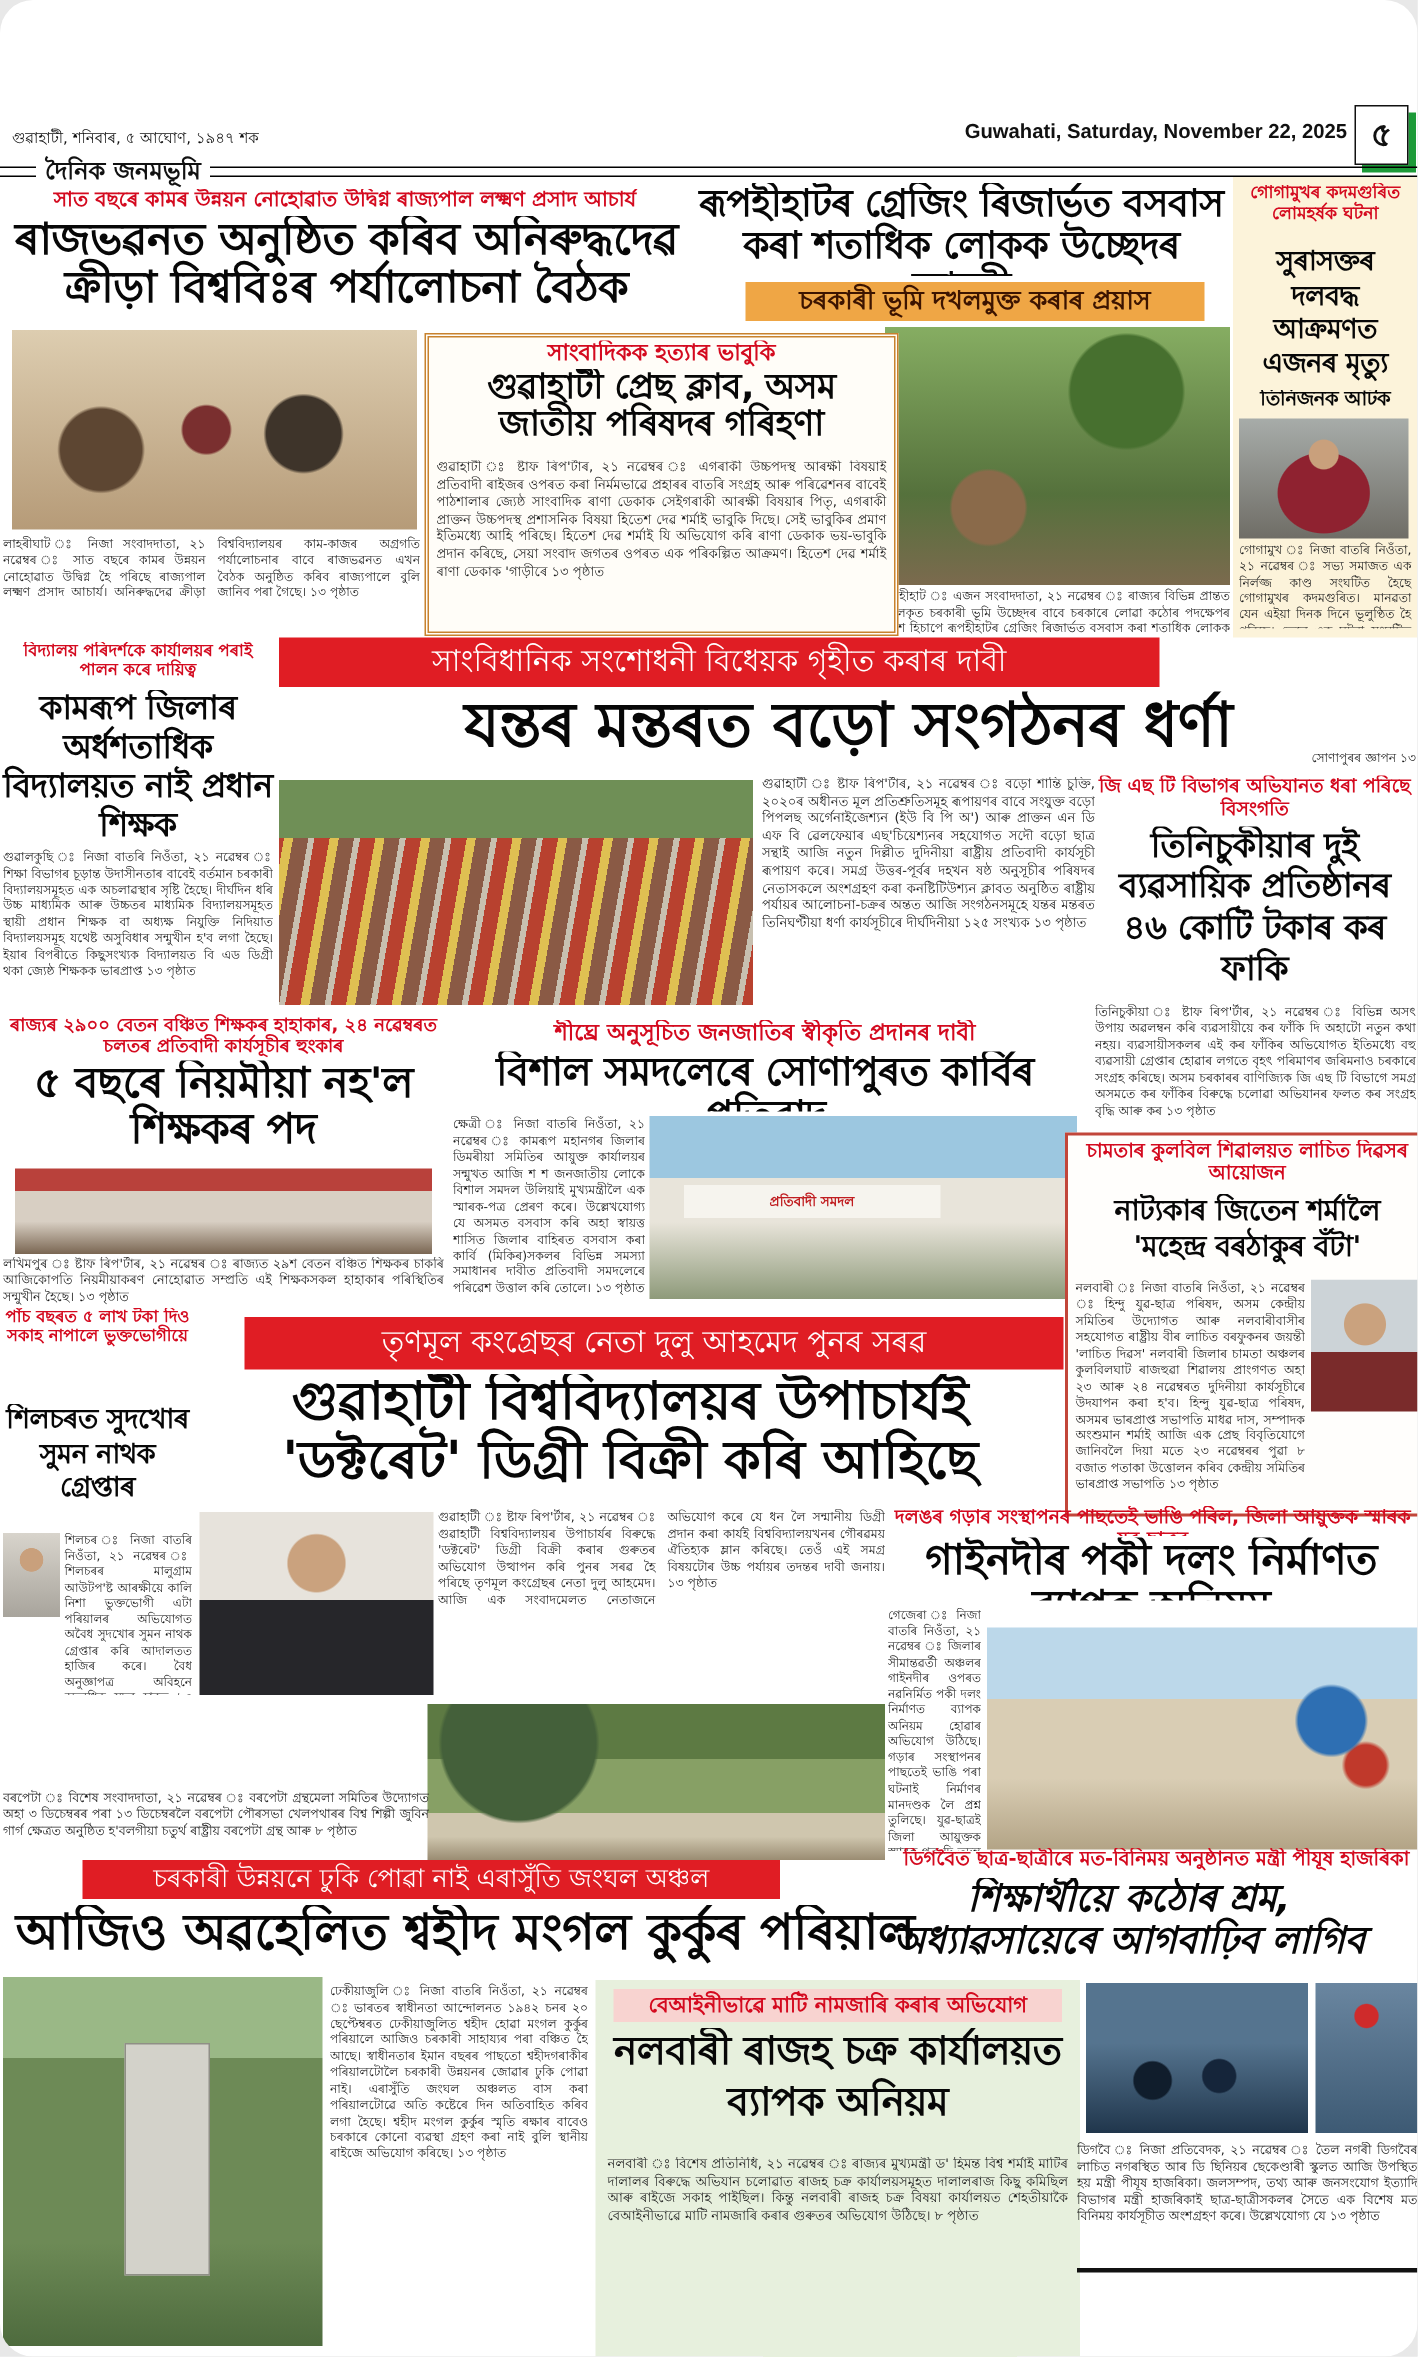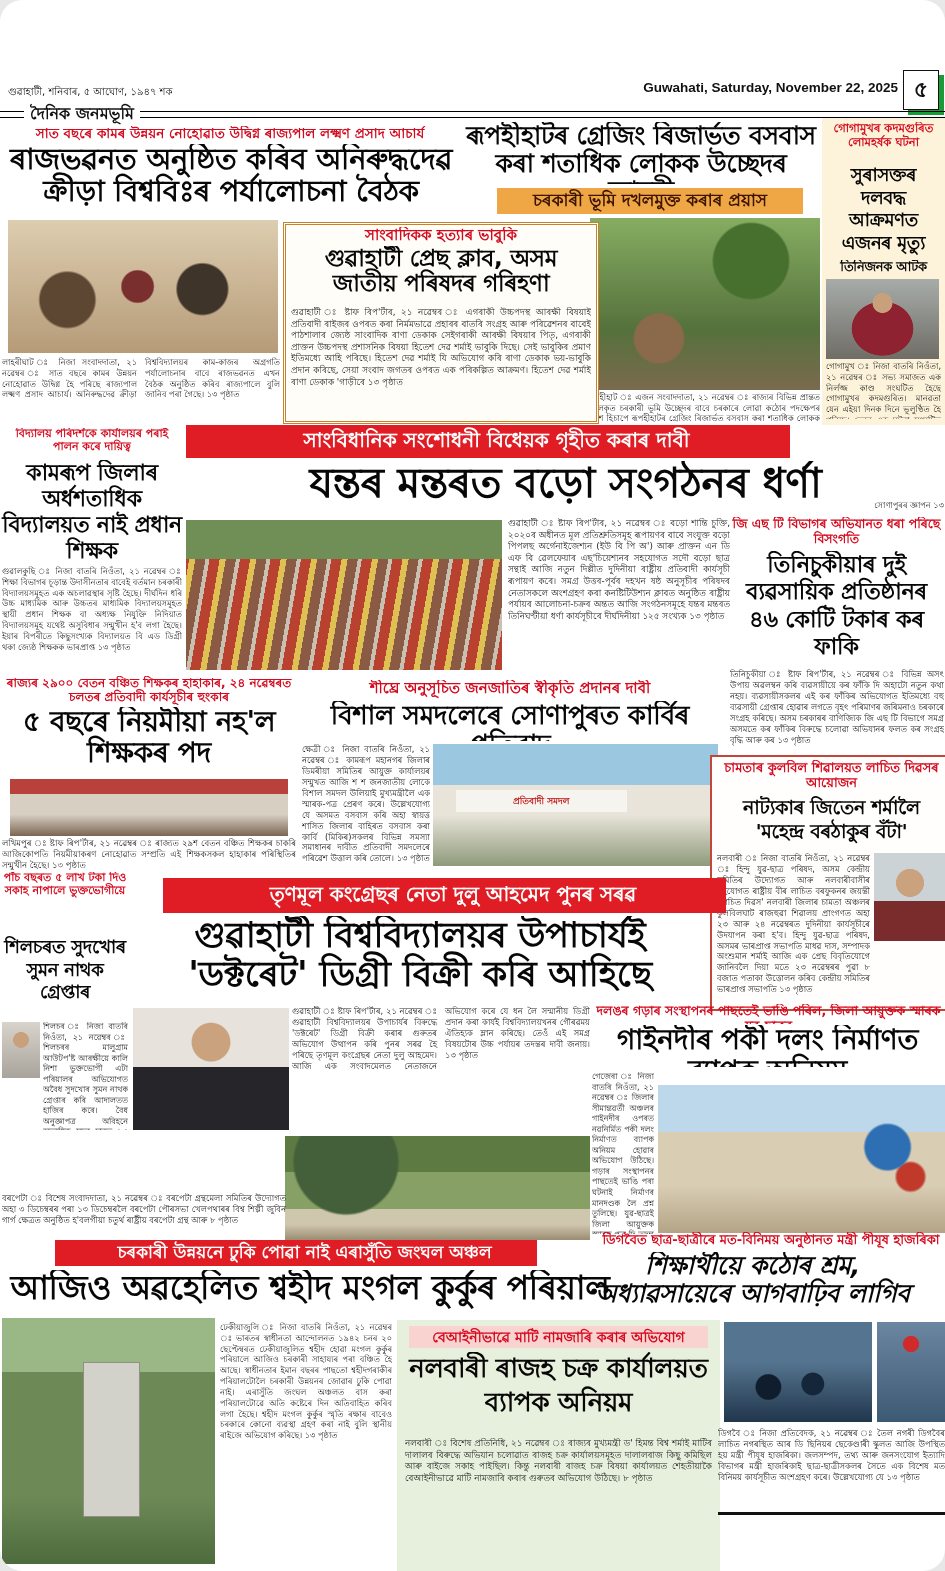--- a/index.html
+++ b/index.html
@@ -2,22 +2,22 @@
 <html><head>
 <meta charset="utf-8">
 <style>
   html,body{margin:0;padding:0;background:#e8e8e8;}
   .page{position:relative;width:945px;height:1571px;background:#ffffff;overflow:hidden;
         font-family:"DejaVu Sans","Liberation Sans",sans-serif;color:#111;border-radius:22px;}
   .abs{position:absolute;}
   .kicker{color:#d40a1f;font-weight:bold;text-align:center;line-height:1.18;overflow:hidden;}
   .headline{font-weight:bold;color:#070707;text-align:center;line-height:1.1;overflow:hidden;letter-spacing:-0.3px;}
   .body-text{font-size:8.5px;line-height:1.32;text-align:justify;color:#1d1d1d;overflow:hidden;}
-  .banner{background:#e01d24;color:#fff;font-weight:bold;text-align:right;overflow:hidden;
-          display:flex;align-items:center;justify-content:center;padding-left:17px;}
+  .banner{background:#e01d24;color:#fff;font-weight:normal;text-align:right;overflow:hidden;
+          display:flex;align-items:center;justify-content:center;}
   .subhead-orange{background:#efa645;color:#3c1400;font-weight:bold;text-align:center;
           display:flex;align-items:center;justify-content:center;overflow:hidden;}
   .photo{overflow:hidden;}
   .box-orange{border:3px double #c8822e;background:#fffdf8;}
   .box-red{border:2px solid #c2463a;background:#fffefc;}
   .box-green{background:#e7f0dd;}
   .cream{background:#fcf3da;}
   .caption{font-size:8.5px;line-height:1.3;text-align:justify;color:#1d1d1d;overflow:hidden;}
   .kicker-pill{background:#f8d3d0;color:#d40a1f;font-weight:bold;text-align:center;overflow:hidden;}
   

